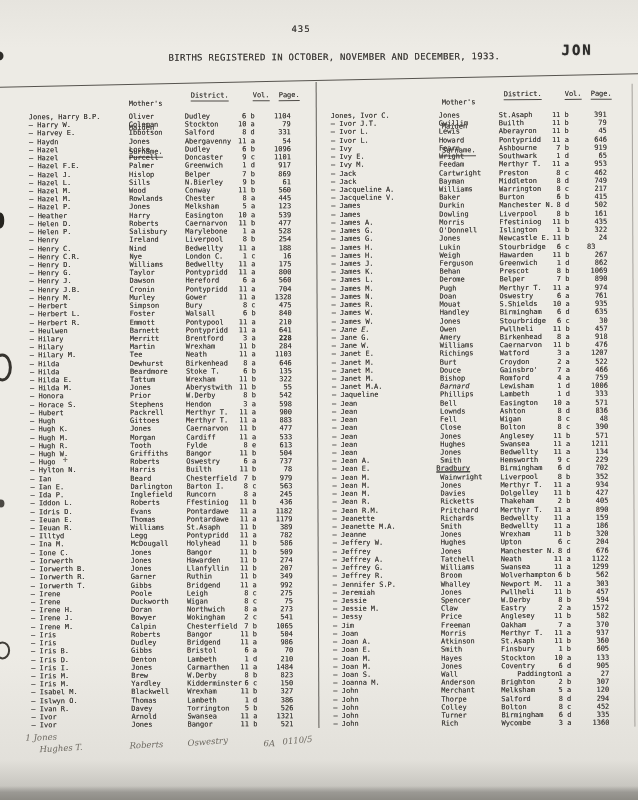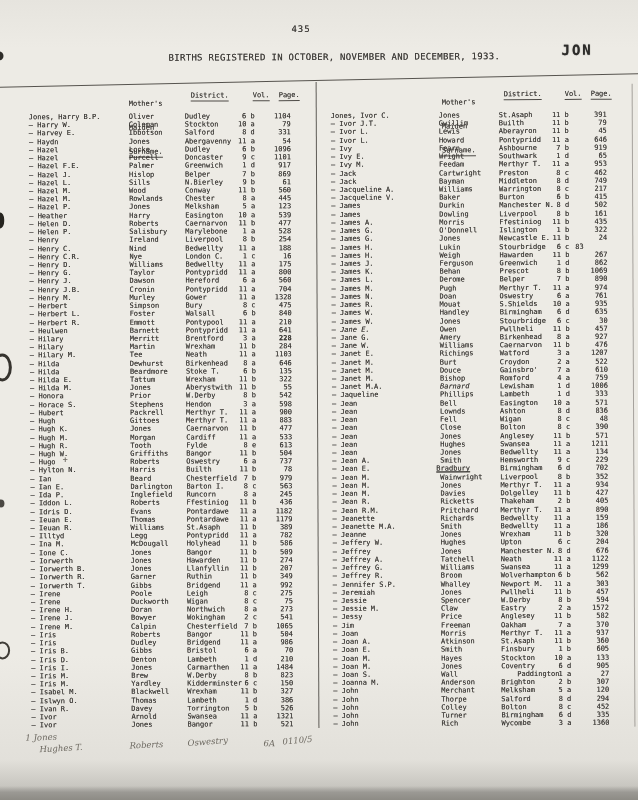--- a/index.html
+++ b/index.html
@@ -707,21 +707,21 @@
           <span style="left: 440px;">Jones</span>
           <span style="left: 500px;">Newcastle E.</span>
           <span style="left: 544px; width: 26px; text-align: right;">11 b</span>
           <span style="left: 576px; width: 32px; text-align: right;">24</span>
         </div>
         <div class="row" style="top: 131.52px;">
           <span style="left: 332px;">— James H.</span>
           <span style="left: 440px;">Lukin</span>
           <span style="left: 500px;">Stourbridge</span>
           <span style="left: 544px; width: 26px; text-align: right;">6 c</span>
-          <span style="left: 576px; width: 32px; text-align: left;">83</span>
+          <span style="left: 576px; width: 32px; text-align: center;">83</span>
         </div>
         <div class="row" style="top: 139.74px;">
           <span style="left: 332px;">— James H.</span>
           <span style="left: 440px;">Weigh</span>
           <span style="left: 500px;">Hawarden</span>
           <span style="left: 544px; width: 26px; text-align: right;">11 b</span>
           <span style="left: 576px; width: 32px; text-align: right;">267</span>
         </div>
         <div class="row" style="top: 147.96px;">
           <span style="left: 332px;">— James J.</span>
@@ -784,21 +784,21 @@
           <span style="left: 440px;">Owen</span>
           <span style="left: 500px;">Pwllheli</span>
           <span style="left: 544px; width: 26px; text-align: right;">11 b</span>
           <span style="left: 576px; width: 32px; text-align: right;">457</span>
         </div>
         <div class="row" style="top: 221.94px;">
           <span style="left: 332px;">— Jane G.</span>
           <span style="left: 440px;">Amery</span>
           <span style="left: 500px;">Birkenhead</span>
           <span style="left: 544px; width: 26px; text-align: right;">8 a</span>
-          <span style="left: 576px; width: 32px; text-align: right;">927</span>
+          <span style="left: 576px; width: 32px; text-align: right;">918</span>
         </div>
         <div class="row" style="top: 230.16px;">
           <span style="left: 332px;">— Jane W.</span>
           <span style="left: 440px;">Williams</span>
           <span style="left: 500px;">Caernarvon</span>
           <span style="left: 544px; width: 26px; text-align: right;">11 b</span>
           <span style="left: 576px; width: 32px; text-align: right;">476</span>
         </div>
         <div class="row" style="top: 238.38px;">
           <span style="left: 332px;">— Janet E.</span>
@@ -812,21 +812,21 @@
           <span style="left: 440px;">Burt</span>
           <span style="left: 500px;">Croydon</span>
           <span style="left: 544px; width: 26px; text-align: right;">2 a</span>
           <span style="left: 576px; width: 32px; text-align: right;">522</span>
         </div>
         <div class="row" style="top: 254.82px;">
           <span style="left: 332px;">— Janet M.</span>
           <span style="left: 440px;">Douce</span>
           <span style="left: 500px;">Gainsbro'</span>
           <span style="left: 544px; width: 26px; text-align: right;">7 a</span>
-          <span style="left: 576px; width: 32px; text-align: right;">610</span>
+          <span style="left: 576px; width: 32px; text-align: right;">466</span>
         </div>
         <div class="row" style="top: 263.04px;">
           <span style="left: 332px;">— Janet M.</span>
           <span style="left: 440px;">Bishop</span>
           <span style="left: 500px;">Romford</span>
           <span style="left: 544px; width: 26px; text-align: right;">4 a</span>
           <span style="left: 576px; width: 32px; text-align: right;">759</span>
         </div>
         <div class="row" style="top: 271.26px;">
           <span style="left: 332px;">— Janet M.A.</span>

